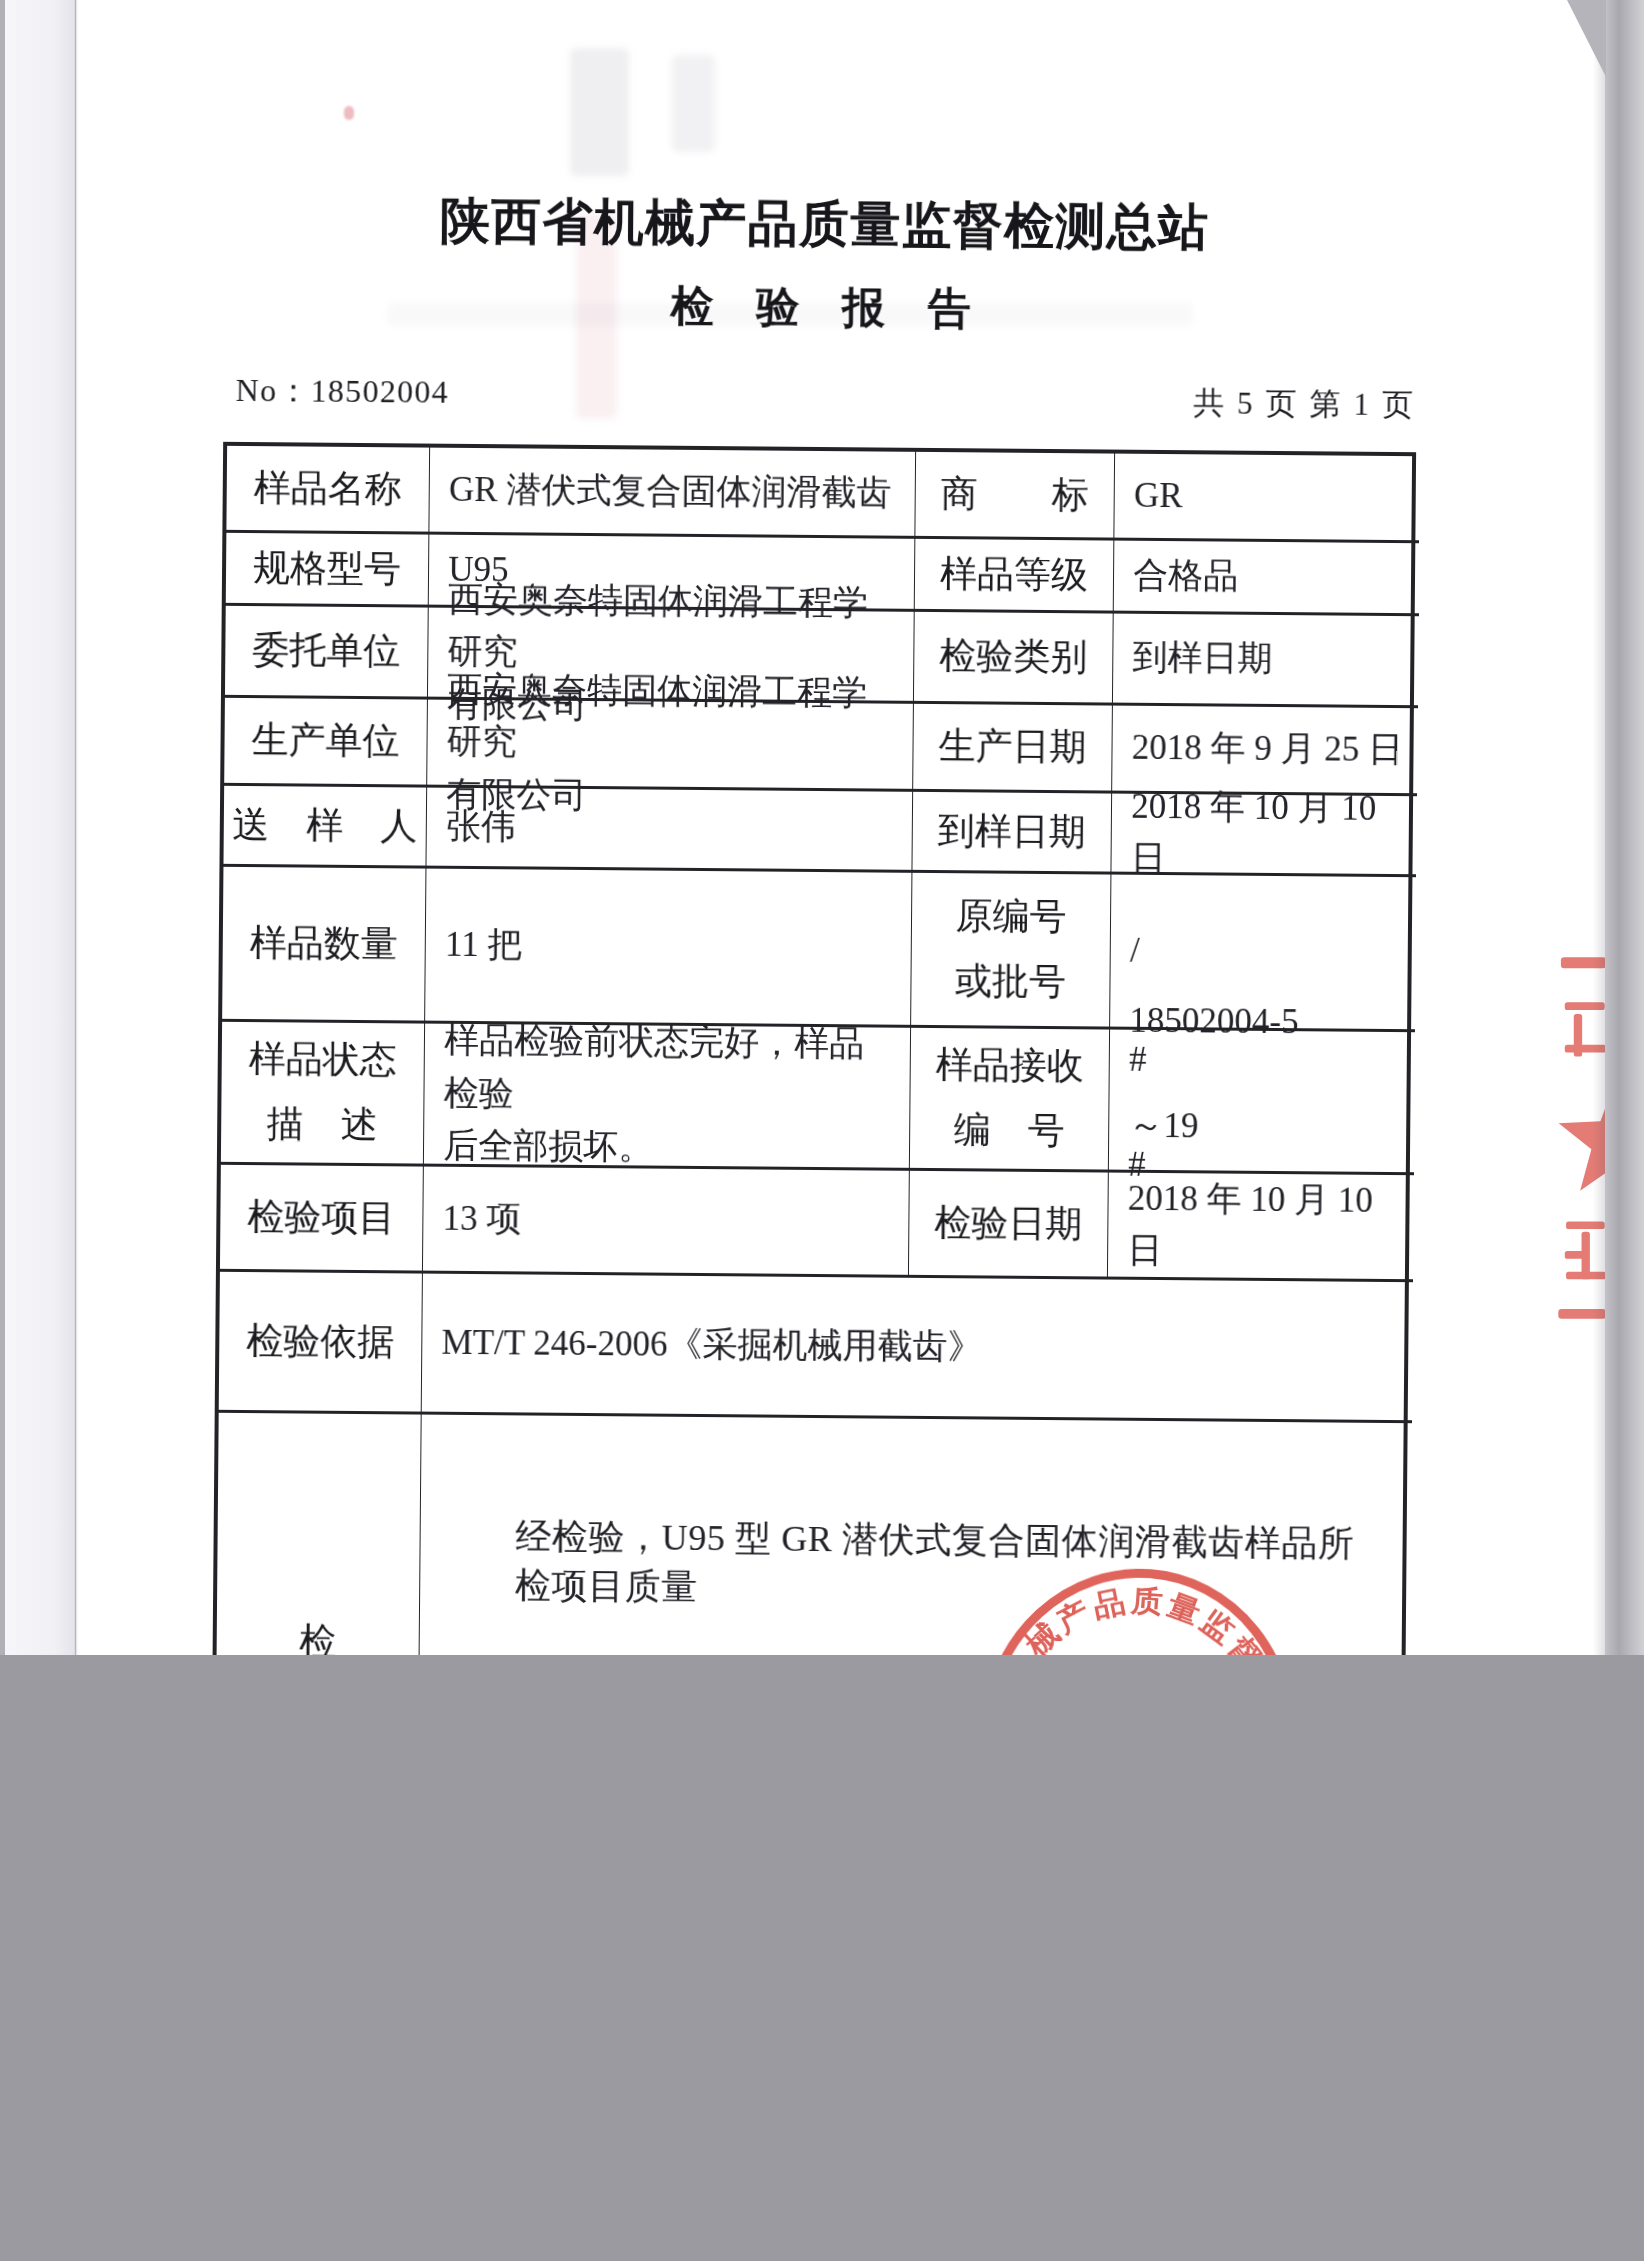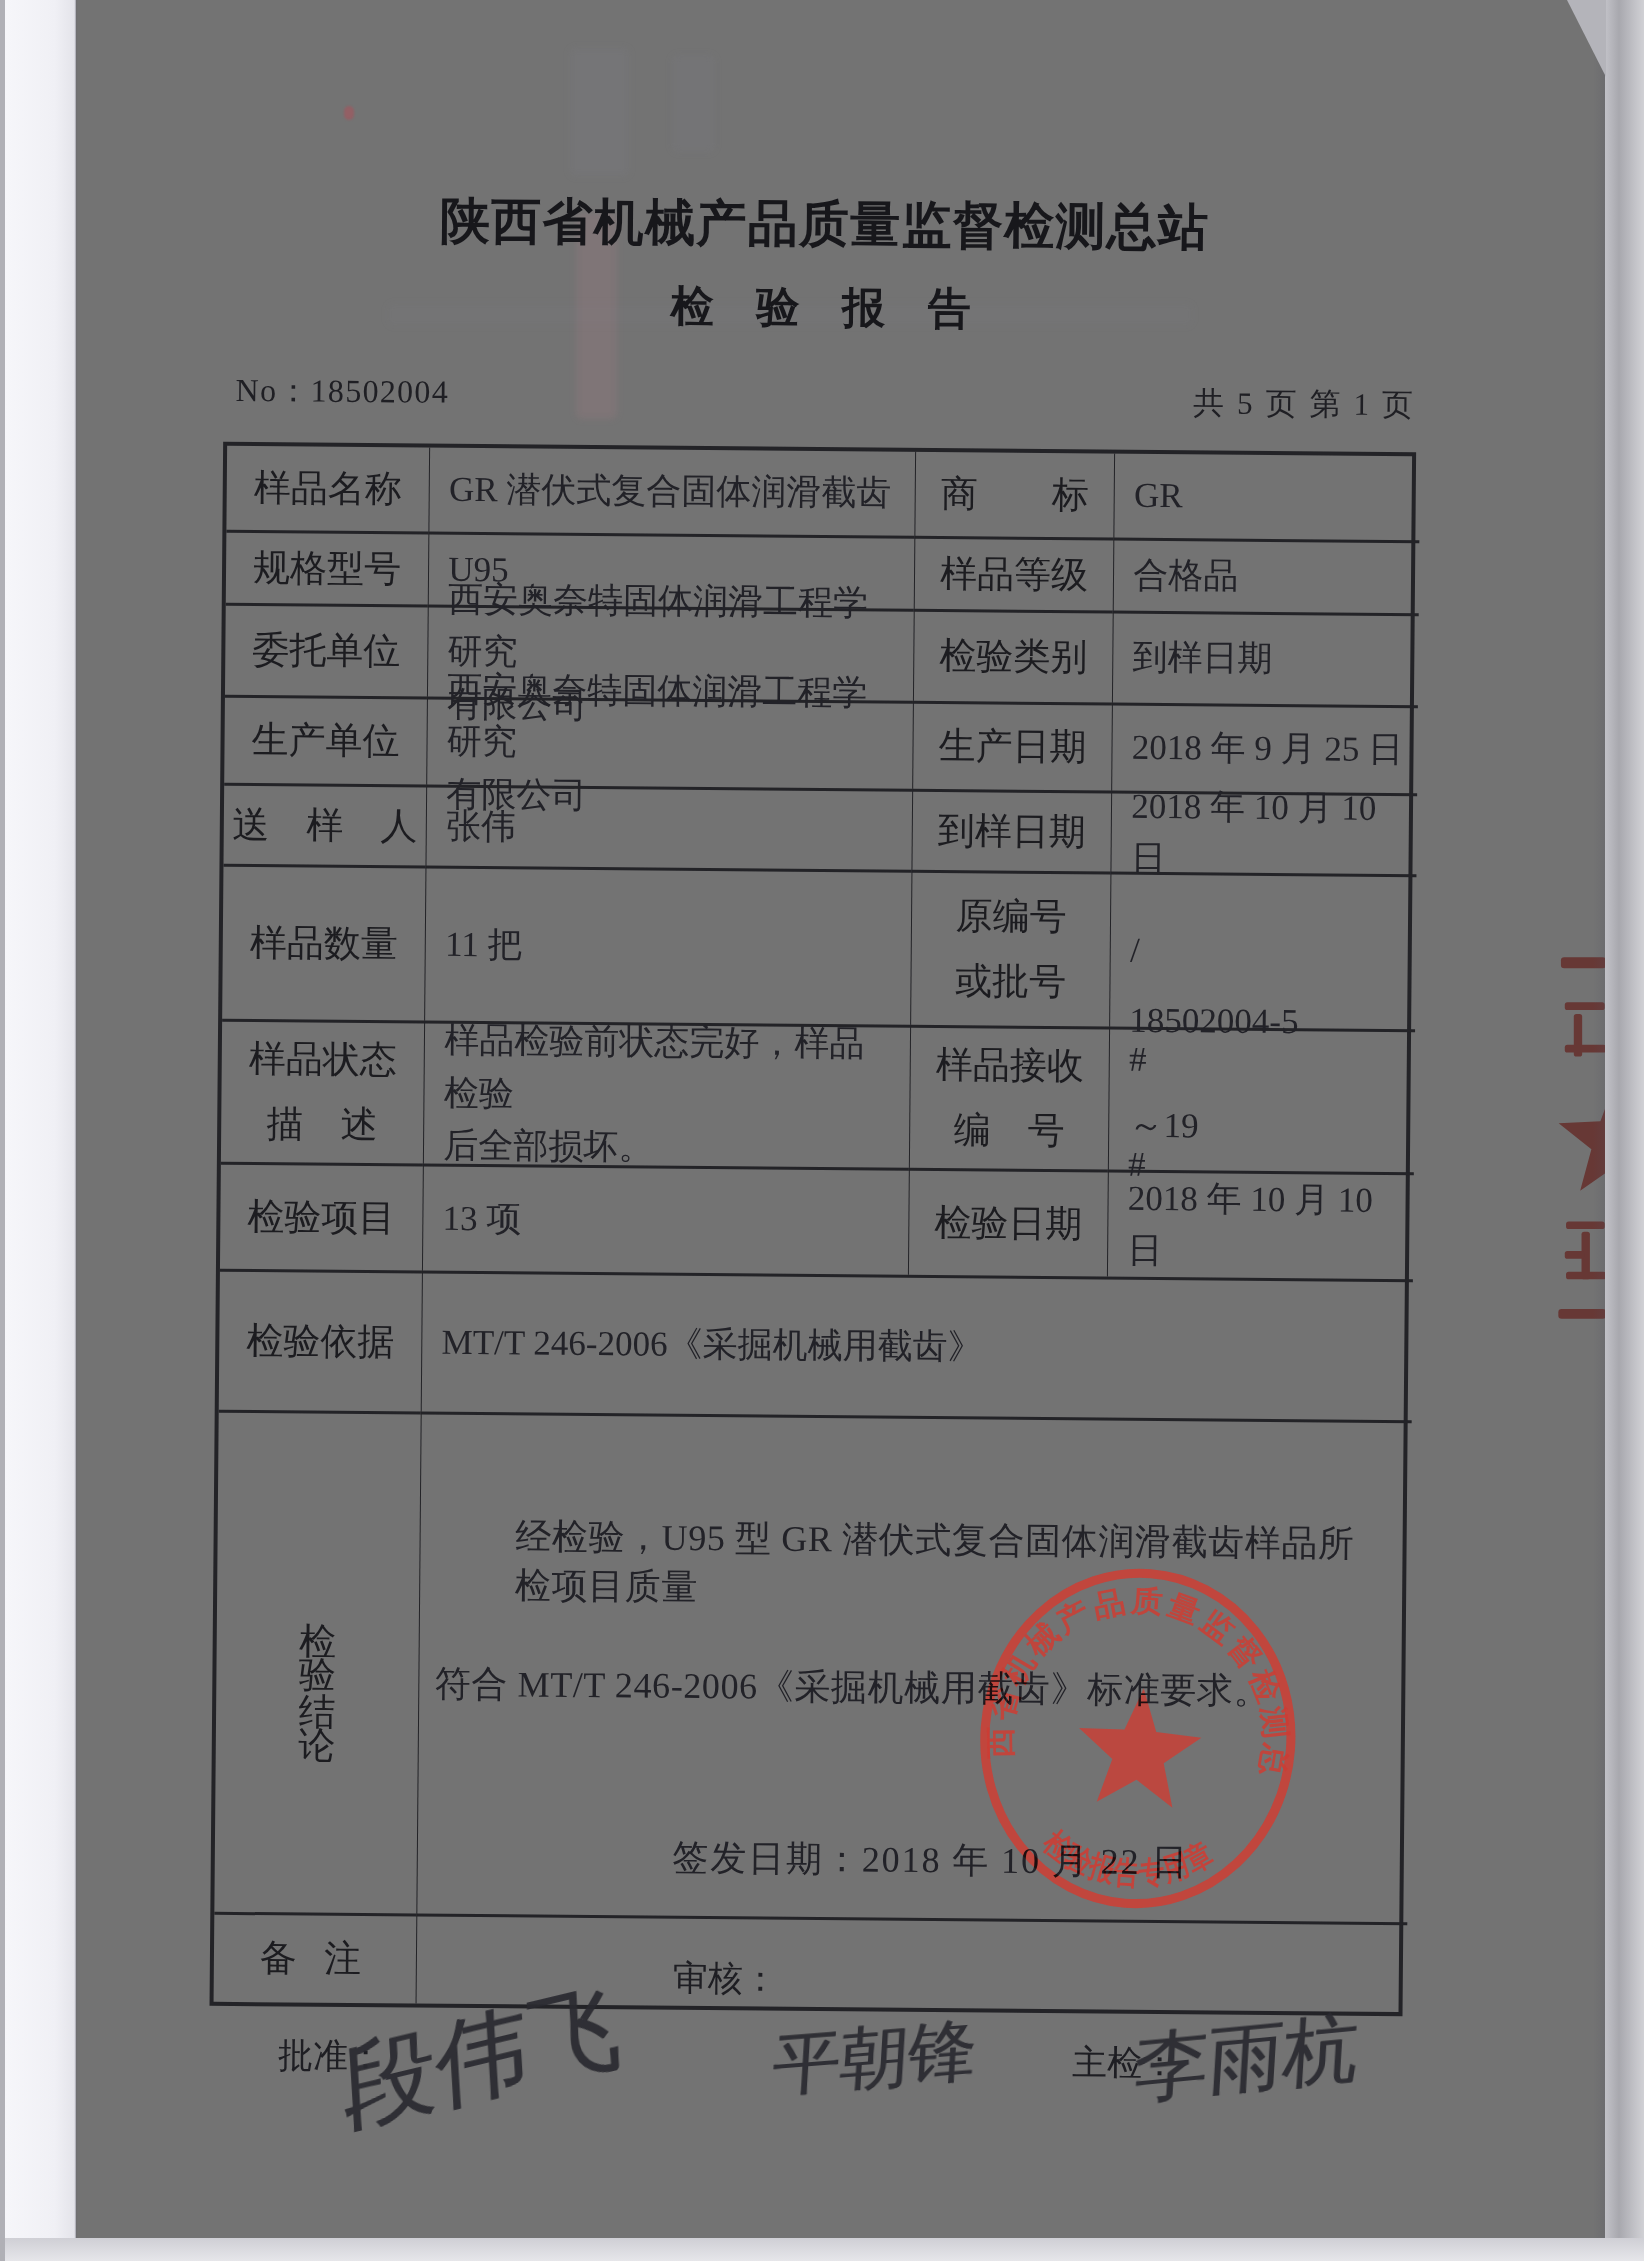--- a/index.html
+++ b/index.html
@@ -1,16 +1,16 @@
 <!DOCTYPE html>
 <html style="font-size:10.3px"><head>
 <meta charset="utf-8">
 <style>
   html,body{margin:0;padding:0;background:#9a9aa0;}
-  #page{position:relative;width:1645px;height:2261px;background:#737373;overflow:hidden;
+  #page{position:relative;width:1645px;height:1655px;background:#ffffff;overflow:hidden;
         font-family:"Liberation Serif","DejaVu Serif",serif;color:#1f1f24;}
   
   .edge-left{position:absolute;left:0;top:0;width:5.2px;height:100%;background:#b0b0b6;}
   .crease-band{position:absolute;left:5.2px;top:0;width:71px;height:100%;
       background:linear-gradient(90deg,#f6f6fa, #f0f0f5 70%, #e4e4ea 97%, #c9c9d0 100%);}
   .crease-line{position:absolute;left:75px;top:0;width:3.2px;height:100%;
       background:linear-gradient(90deg,rgba(90,90,105,.28),rgba(255,255,255,0));}
   .edge-right{position:absolute;left:1605px;top:0;width:40px;height:100%;
       background:linear-gradient(90deg,#c2c2c8,#a8a8ae 35%,#c6c6cb 80%,#d2d2d6);}
   .edge-right-shadow{position:absolute;left:1593px;top:0;width:11.6px;height:100%;

